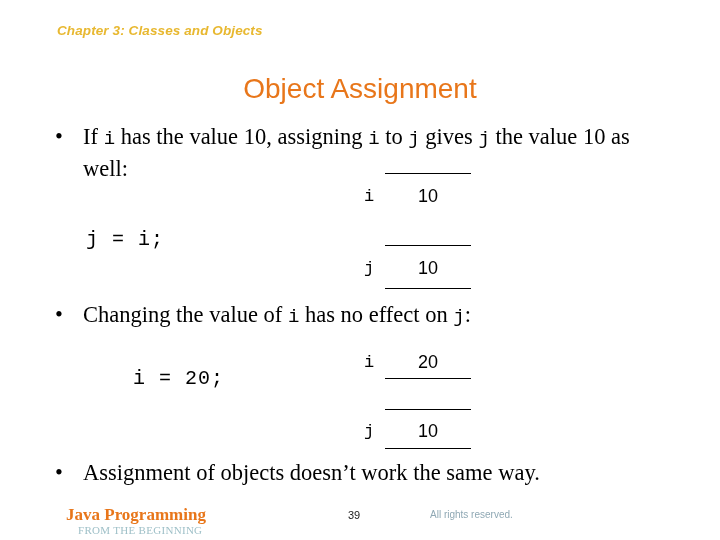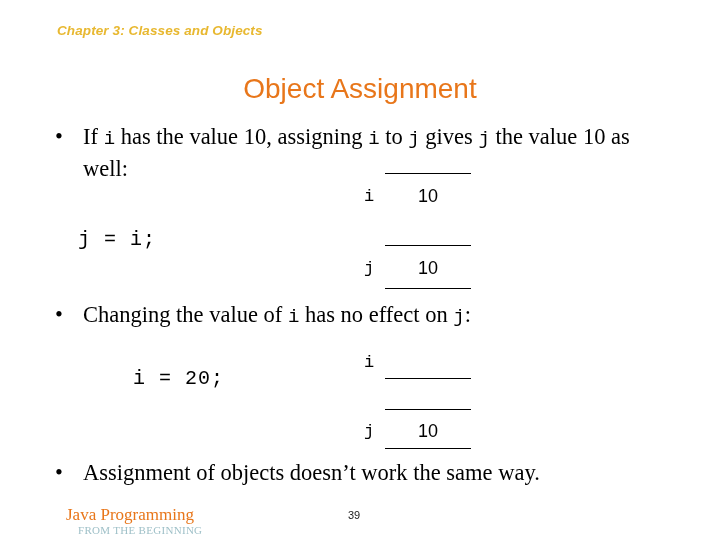--- a/index.html
+++ b/index.html
@@ -71,21 +71,21 @@
 
   
   .code-line {
     position: absolute;
     font-family: "Liberation Mono", monospace;
     font-size: 20px;
     color: #000000;
     letter-spacing: 1px;
     white-space: pre;
   }
-  #code-1 { left: 78px; top: 228px; }
+  #code-1 { left: 86px; top: 228px; }
   #code-2 { left: 86px; top: 367px; margin-left: 47px; }
 
   
   .diagram {
     position: absolute;
   }
   #diagram-1 { left: 352px; top: 162px; width: 130px; height: 135px; }
   #diagram-2 { left: 352px; top: 342px; width: 130px; height: 115px; }
 
   .rule {
@@ -129,21 +129,21 @@
   #d2-label-j     { top: 80px; }
   #d2-value-j     { top: 79px; }
   #d2-rule-3      { top: 106px; }
 
   
   .footer-brand {
     position: absolute;
     left: 66px;
     top: 505px;
     font-family: "Liberation Serif", serif;
-    font-weight: normal;
+    font-weight: bold;
     font-size: 17px;
     color: #e8761a;
     white-space: nowrap;
   }
   .footer-sub {
     position: absolute;
     left: 78px;
     top: 524px;
     font-family: "Liberation Serif", serif;
     font-size: 11px;
@@ -194,31 +194,33 @@
   <div class="rule" id="d1-rule-bot"></div>
 </div>
 
 <div class="bullet" id="bullet-2">
   <span class="dot">•</span>
   <span class="btext"><span>Changing the value of </span><span class="mono">i</span><span> has no effect on </span><span class="mono">j</span><span>:</span></span>
 </div>
 
 <div class="diagram" id="diagram-2">
   <div class="var-label" id="d2-label-i">i</div>
+  <div class="var-value" id="d2-value-i">20</div>
   <div class="rule" id="d2-rule-1"></div>
   <div class="rule" id="d2-rule-2"></div>
   <div class="var-label" id="d2-label-j">j</div>
   <div class="var-value" id="d2-value-j">10</div>
   <div class="rule" id="d2-rule-3"></div>
 </div>
 
 <div class="code-line" id="code-2">i = 20;</div>
 
 <div class="bullet" id="bullet-3">
   <span class="dot">•</span>
   <span class="btext">Assignment of objects doesn’t work the same way.</span>
 </div>
 
 <div class="footer-brand">Java Programming</div>
 <div class="footer-sub">FROM THE BEGINNING</div>
 <div class="footer-page">39</div>
 <div class="footer-copy">
+  <div>All rights reserved.</div>
 </div>
 
 </body></html>

